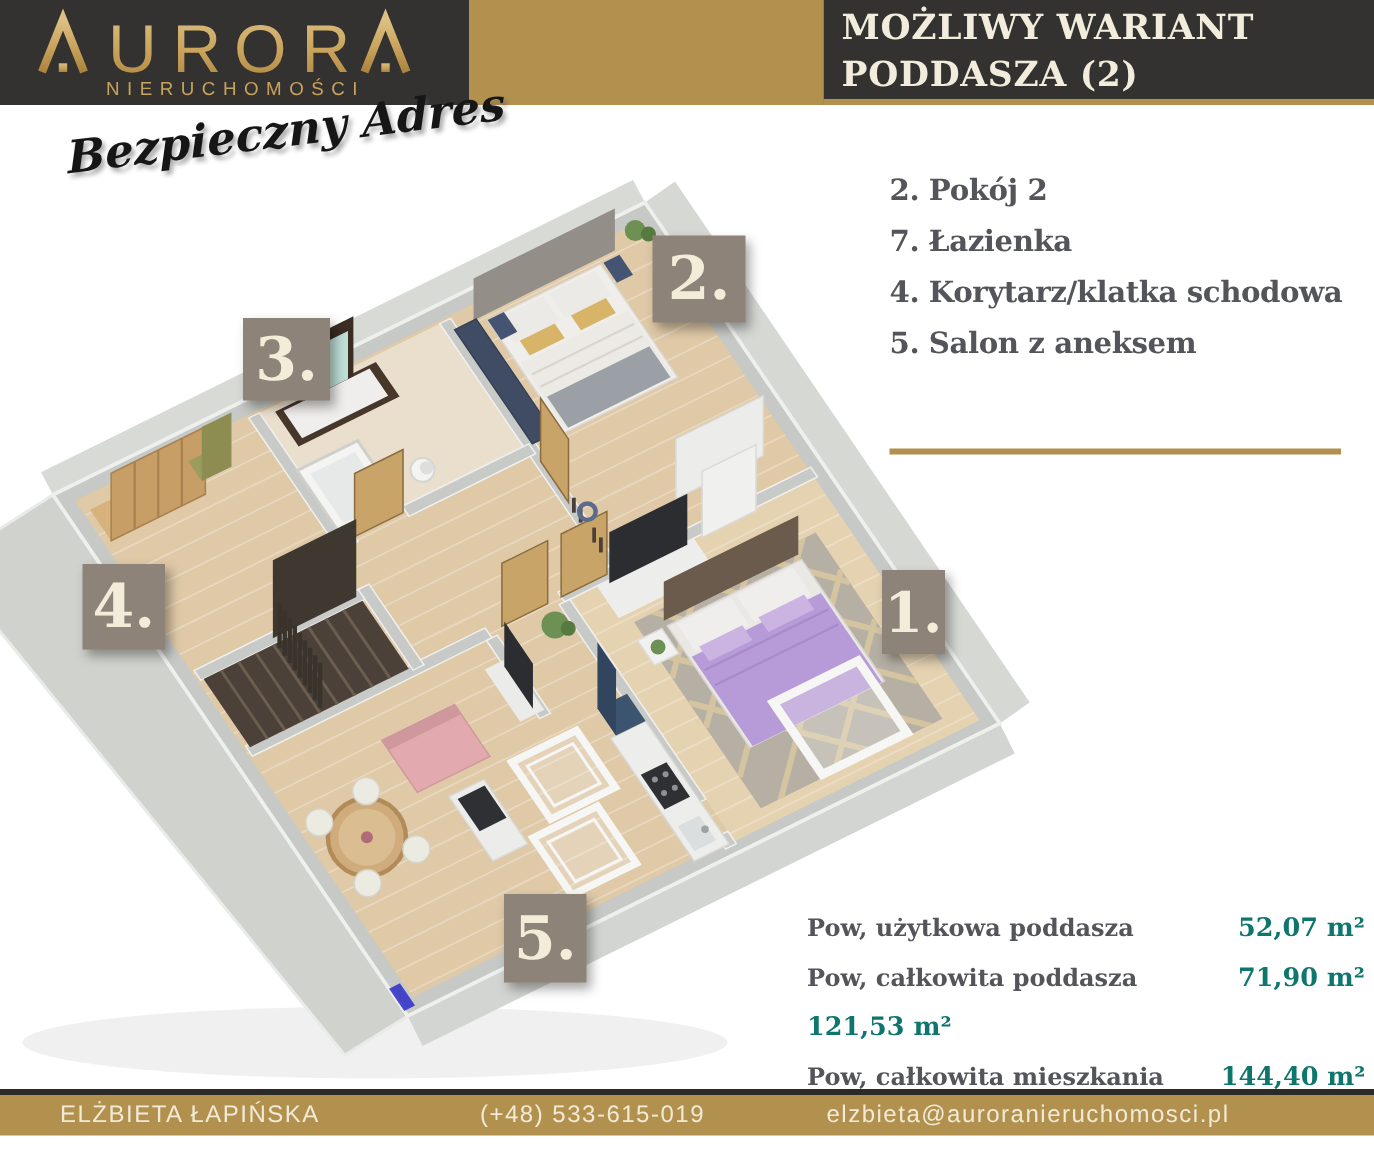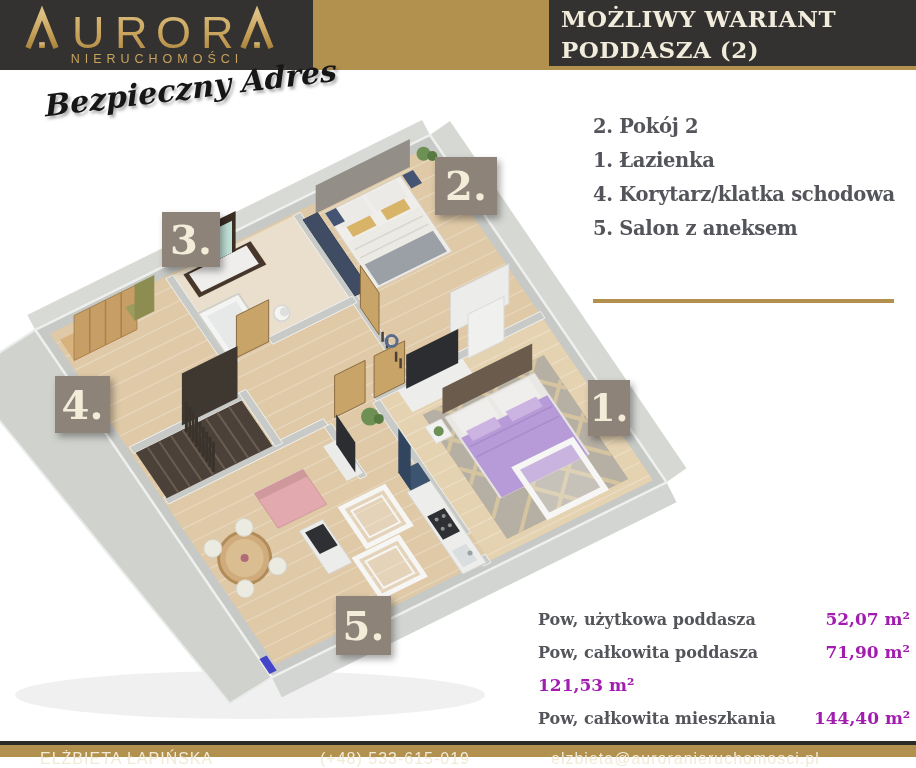--- a/index.html
+++ b/index.html
@@ -33,24 +33,24 @@
   .pl-1{left:588px;top:300px;width:42px;height:56px;font-size:37px;}
   .pl-2{left:435px;top:77px;width:62px;height:58px;font-size:40px;}
   .pl-3{left:162px;top:132px;width:58px;height:55px;font-size:40px;}
   .pl-4{left:55px;top:296px;width:55px;height:57px;font-size:40px;}
   .pl-5{left:336px;top:516px;width:55px;height:59px;font-size:40px;}
 
   
   .measure{position:absolute;left:538px;top:609px;width:372px;}
   .m-row{display:flex;margin-bottom:13px;align-items:baseline;gap:38px;}
   .m-label{width:275px;font-size:16px;font-weight:700;color:#54555a;white-space:nowrap;}
-  .m-value{font-size:17px;font-weight:700;color:#a21caf;white-space:nowrap;}
-
-  
-  .footer-bar{position:absolute;left:0;bottom:11px;width:916px;height:16px;background:#b2904e;
+  .m-value{font-size:17px;font-weight:700;color:#0f766e;white-space:nowrap;}
+
+  
+  .footer-bar{position:absolute;left:0;bottom:11px;width:916px;height:31px;background:#b2904e;
               border-top:4px solid #2b2a26;box-sizing:border-box;}
   .footer-bar span{position:absolute;top:5px;font-family:"Liberation Sans",sans-serif;
                    font-size:16px;color:#f1ead6;letter-spacing:1px;white-space:nowrap;}
   .f-name{left:40px;}
   .f-phone{left:320px;}
   .f-email{left:551px;}
 </style>
 </head>
 <body>
 
@@ -279,21 +279,21 @@
       </svg>
     <div class="plan-label pl-1">1.</div>
     <div class="plan-label pl-2">2.</div>
     <div class="plan-label pl-3">3.</div>
     <div class="plan-label pl-4">4.</div>
     <div class="plan-label pl-5">5.</div>
   </div>
 
   <div class="legend">
     <div class="legend-item">2. Pokój 2</div>
-    <div class="legend-item">1. Łazienka</div>
+    <div class="legend-item">7. Łazienka</div>
     <div class="legend-item">4. Korytarz/klatka schodowa</div>
     <div class="legend-item">5. Salon z aneksem</div>
   </div>
   <div class="gold-divider"></div>
 
   <div class="measure">
     <div class="m-row">
       <span class="m-label">Pow, użytkowa poddasza</span>
       <span class="m-value">52,07 m²</span>
     </div>

